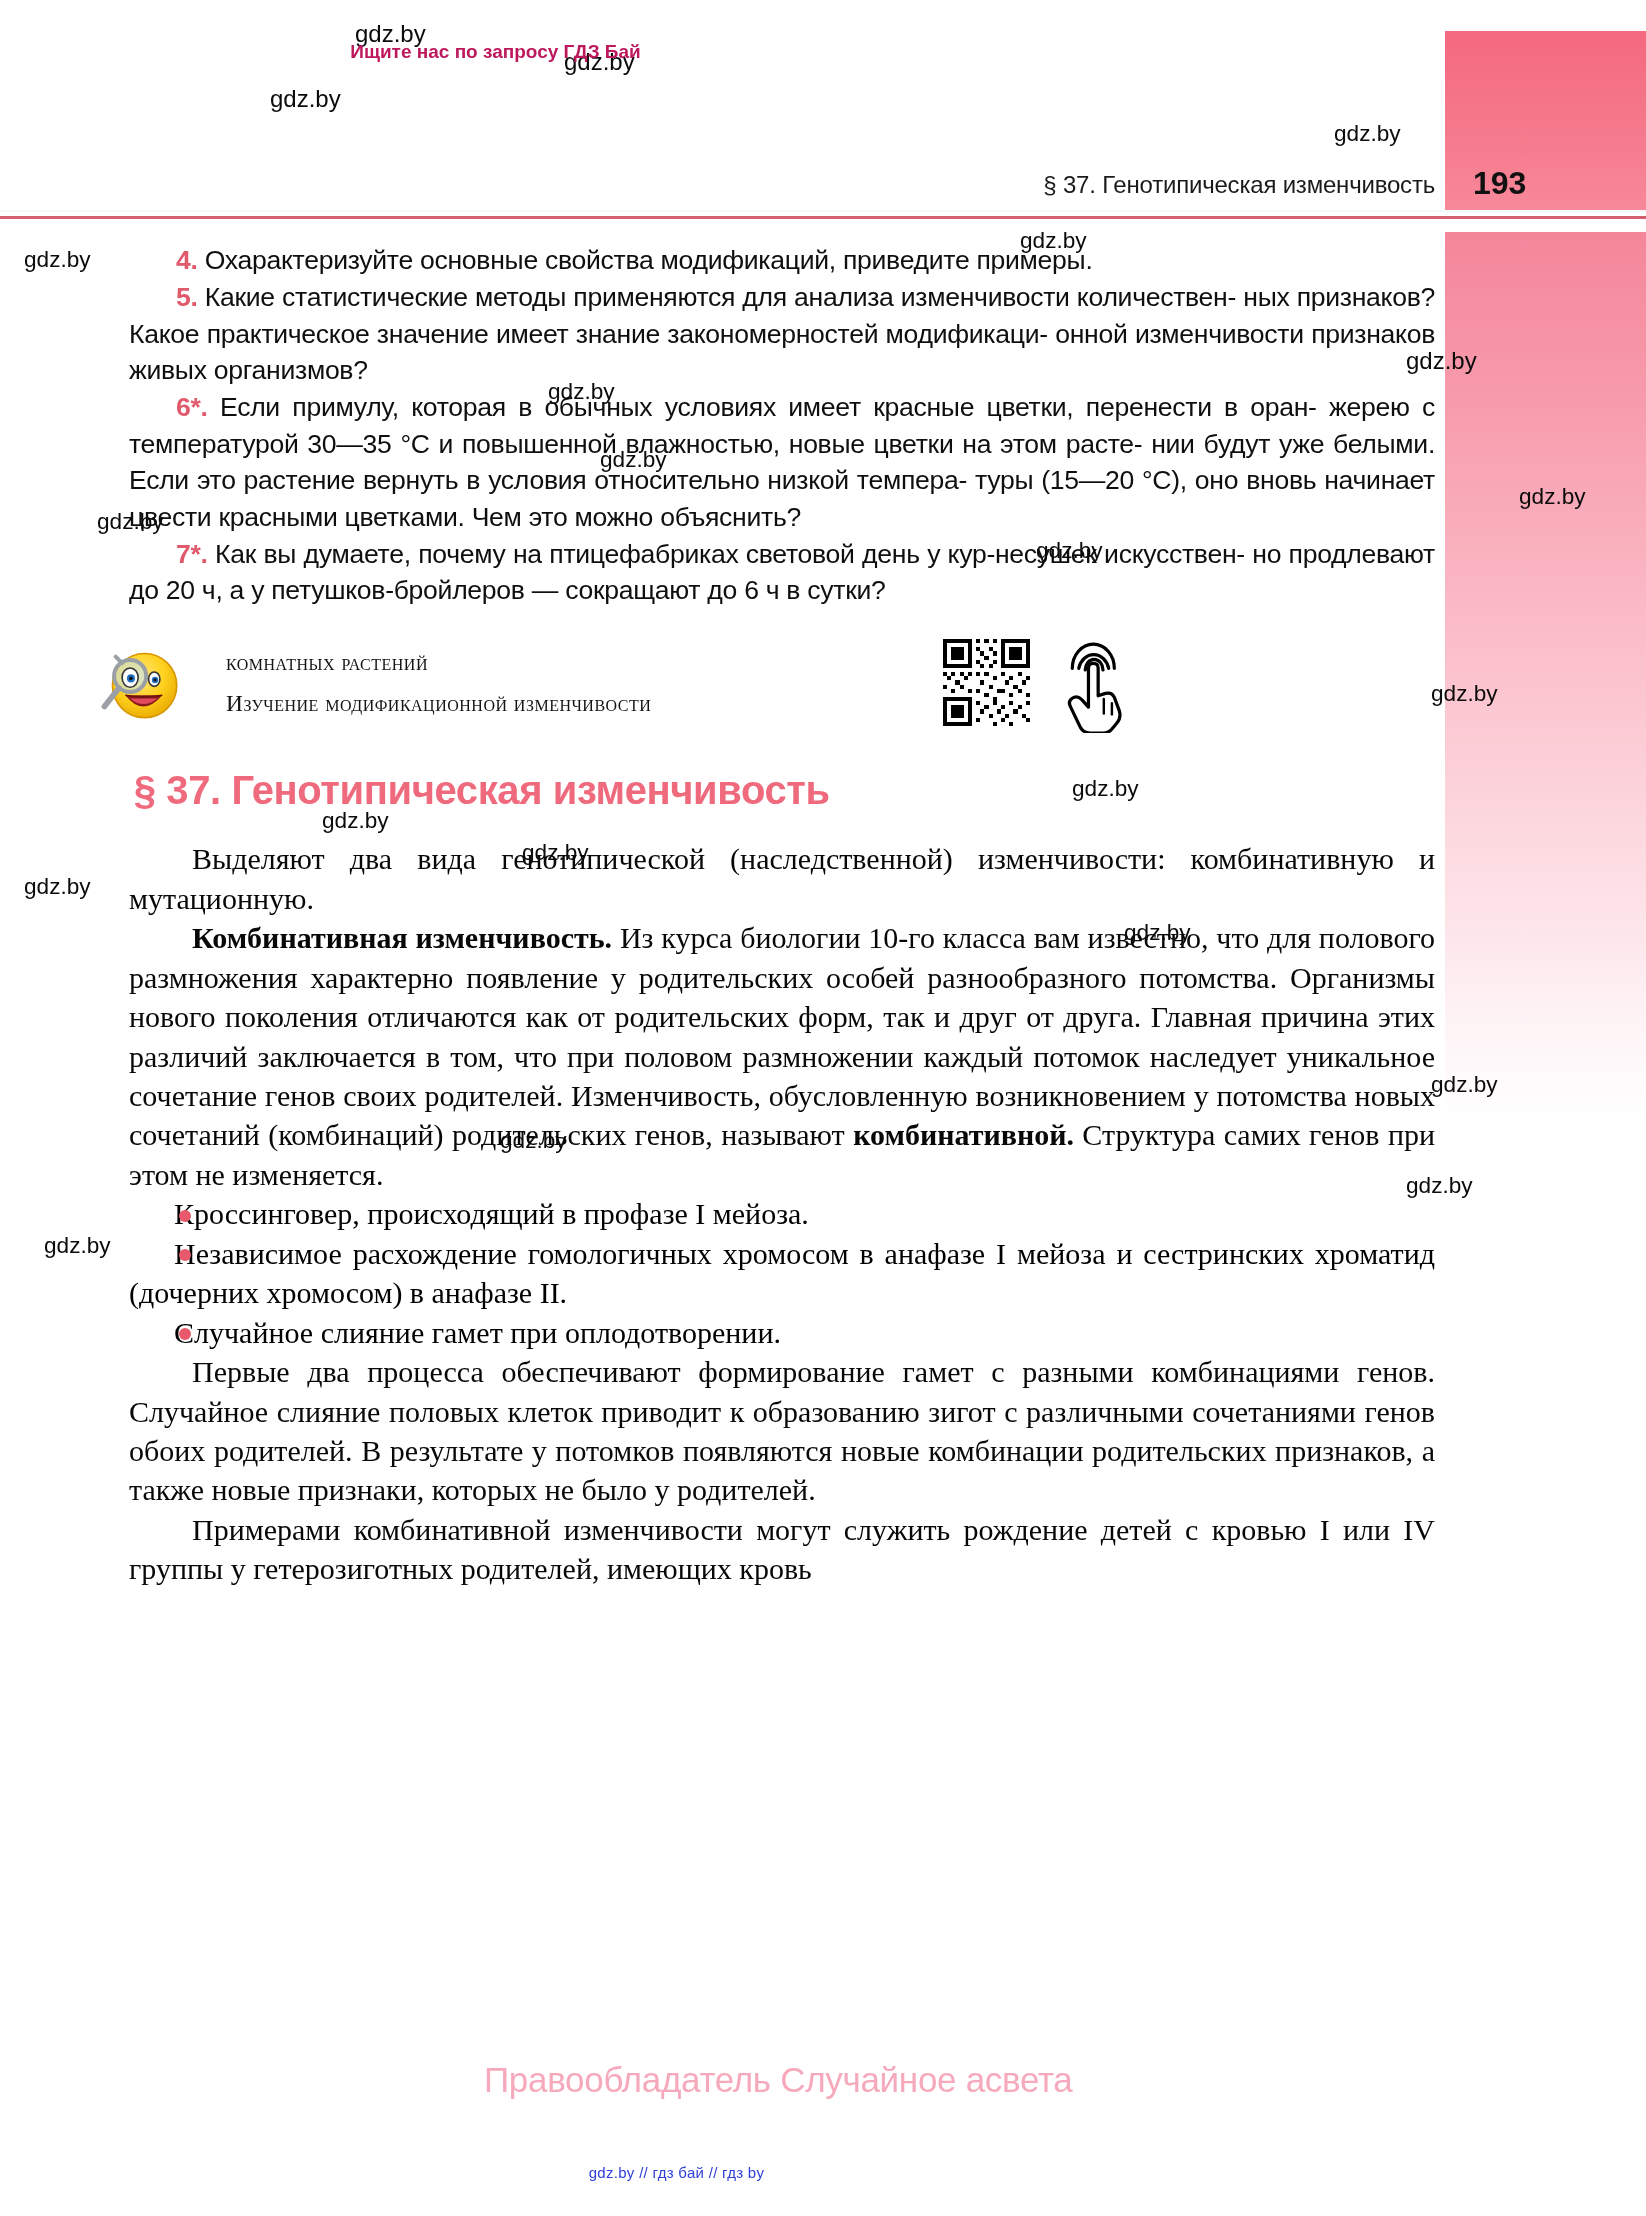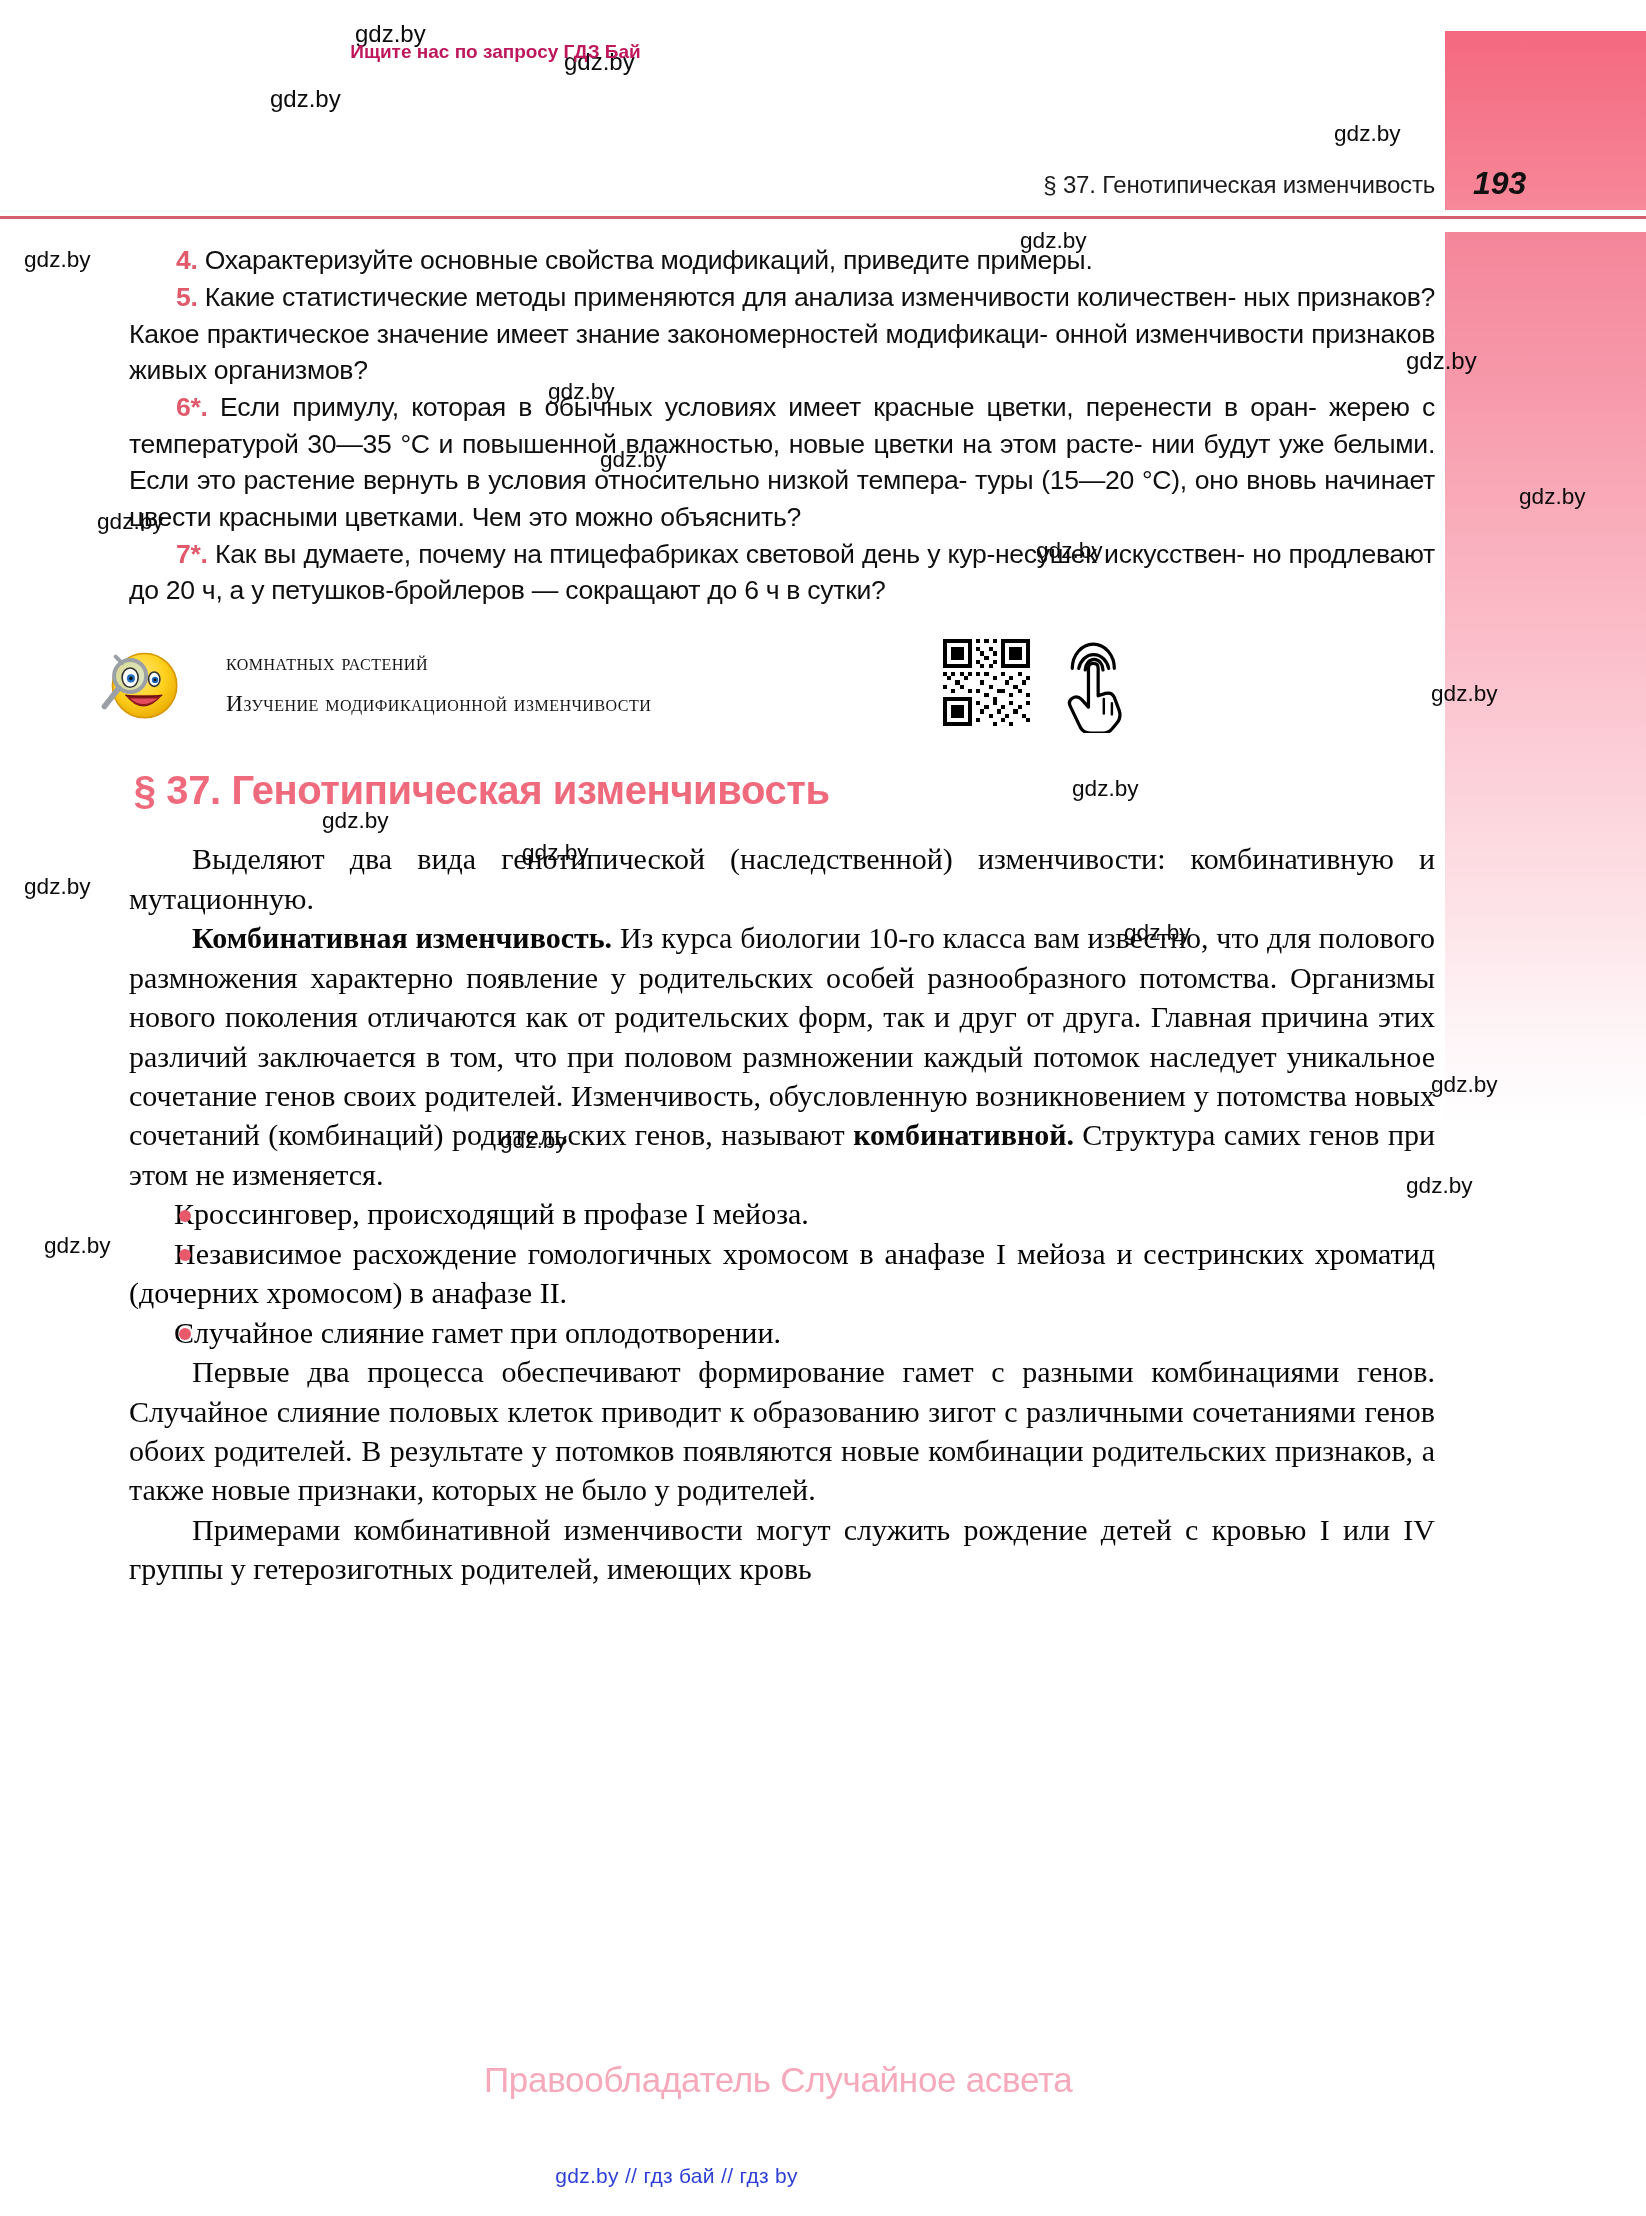--- a/index.html
+++ b/index.html
@@ -59,21 +59,20 @@
   }
   #page-number {
     position: absolute;
     left: 1473px;
     top: 165px;
     font-family: "Liberation Sans", sans-serif;
     font-size: 32px;
     font-weight: bold;
     color: #111;
     z-index: 3;
-    font-style: italic;
   }
   #head-rule {
     position: absolute;
     left: 0;
     top: 216px;
     width: 1647px;
     height: 3.2px;
     background: #d4606f;
     z-index: 2;
   }
@@ -221,21 +220,21 @@
     letter-spacing: -0.3px;
     z-index: 5;
   }
   #footer-links {
     position: absolute;
     left: 0;
     top: 2164px;
     width: 1353px;
     text-align: center;
     font-family: "Liberation Sans", sans-serif;
-    font-size: 21px;
+    font-size: 15px;
     font-stretch: condensed;
     color: #2e3fd6;
     letter-spacing: 0.3px;
     z-index: 5;
   }
 
   
   .wm {
     position: absolute;
     font-family: "Liberation Sans", sans-serif;

